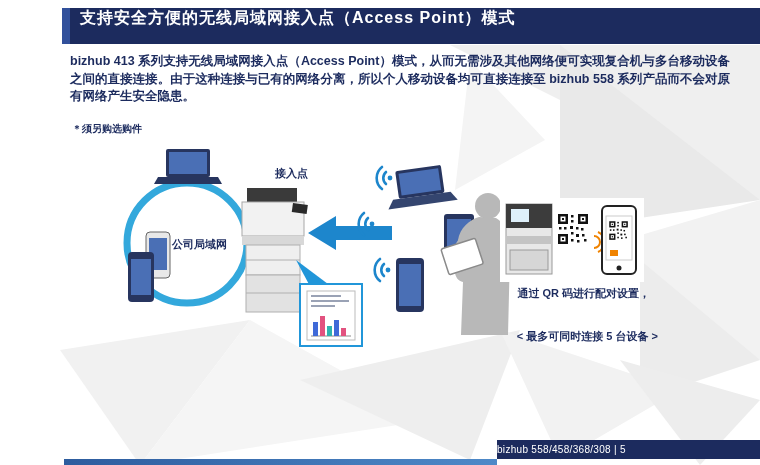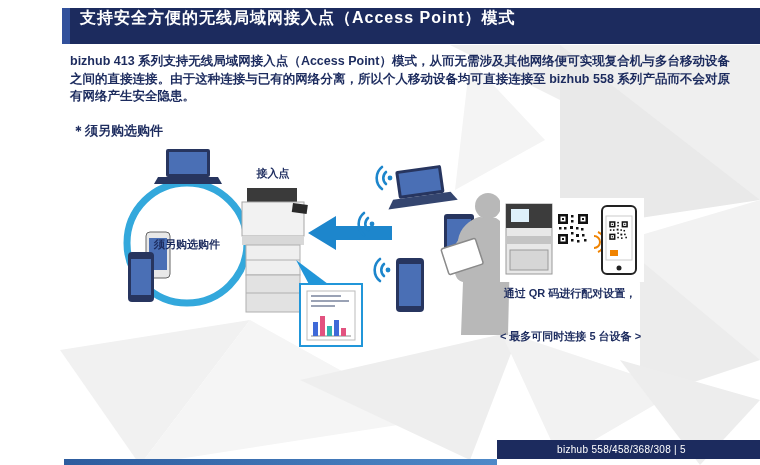--- a/index.html
+++ b/index.html
@@ -17,32 +17,32 @@
   }
   .title-accent{width:8px;height:100%;background:#31509b;flex:0 0 auto;}
   .title{
     margin:0 0 0 10px;font-size:16px;font-weight:bold;color:#ffffff;letter-spacing:1px;white-space:nowrap;
   }
   .body-text{
     position:absolute;left:70px;top:53px;width:660px;margin:0;z-index:3;
     font-size:12.5px;line-height:17.5px;font-weight:600;text-align:justify;color:#1c2b5e;
   }
   .note{
-    position:absolute;left:72px;top:122px;z-index:3;font-size:13px;font-weight:700;color:#1c2b5e;
-  }
-  .lbl{position:absolute;z-index:3;color:#1c2b5e;font-weight:600;text-align:center;}
+    position:absolute;left:72px;top:122px;z-index:3;font-size:10px;font-weight:700;color:#1c2b5e;
+  }
+  .lbl{position:absolute;z-index:3;color:#1c2b5e;font-weight:600;text-align:right;}
   .access-point{left:238px;top:166px;width:70px;font-size:11px;}
   .company-lan{left:147px;top:237px;width:80px;font-size:11px;}
   .mfp-reg-title{left:495px;top:184px;width:150px;font-size:11px;}
   .qr-instr{left:490px;top:286px;width:160px;font-size:11px;line-height:14px;}
   .max-devices{left:483px;top:329px;width:175px;font-size:11px;font-weight:700;}
 
   .footer-bar{
     position:absolute;right:0;bottom:6px;width:263px;height:19px;z-index:3;
-    background:#1c2b5e;color:#ffffff;display:flex;align-items:center;justify-content:center;
+    background:#1c2b5e;color:#ffffff;display:flex;align-items:center;justify-content:flex-start;
     padding-right:14px;box-sizing:border-box;font-size:10px;letter-spacing:.3px;
   }
   .bottom-strip{
     position:absolute;left:64px;bottom:0;width:433px;height:6px;z-index:3;
     background:linear-gradient(90deg,#2d5c9e,#4e89c8);
   }
 </style>
 </head>
 <body>
 
@@ -201,21 +201,21 @@
         <rect x="313" y="322" width="5" height="14" fill="#3f6ad8"></rect>
         <rect x="320" y="316" width="5" height="20" fill="#e2527f"></rect>
         <rect x="327" y="326" width="5" height="10" fill="#2fb3af"></rect>
         <rect x="334" y="320" width="5" height="16" fill="#3f6ad8"></rect>
         <rect x="341" y="328" width="5" height="8" fill="#e2527f"></rect>
       </g>
     </g>
   </svg>
 
   <div class="lbl access-point">接入点</div>
-  <div class="lbl company-lan">须另购选购件</div>
+  <div class="lbl company-lan">公司局域网</div>
   <div class="lbl qr-instr">
     <div>通过 QR 码进行配对设置，</div>
   </div>
   <div class="lbl max-devices">&lt; 最多可同时连接 5 台设备 &gt;</div>
 
   <footer class="footer-bar">
     <span>bizhub 558/458/368/308 | 5</span>
   </footer>
   <div class="bottom-strip"></div>
 

